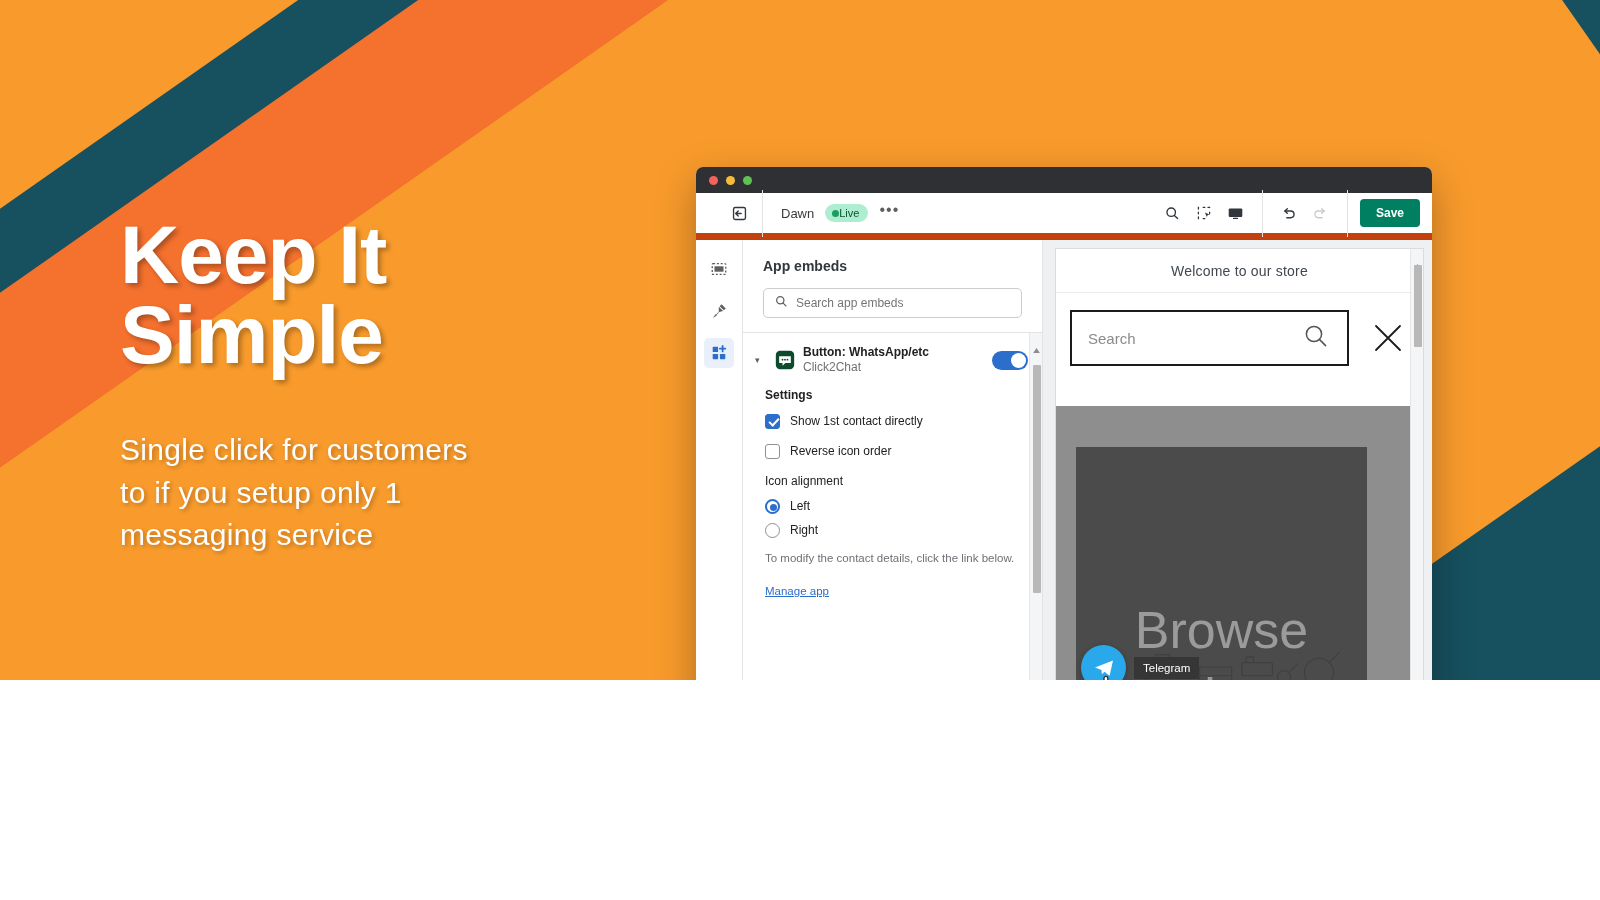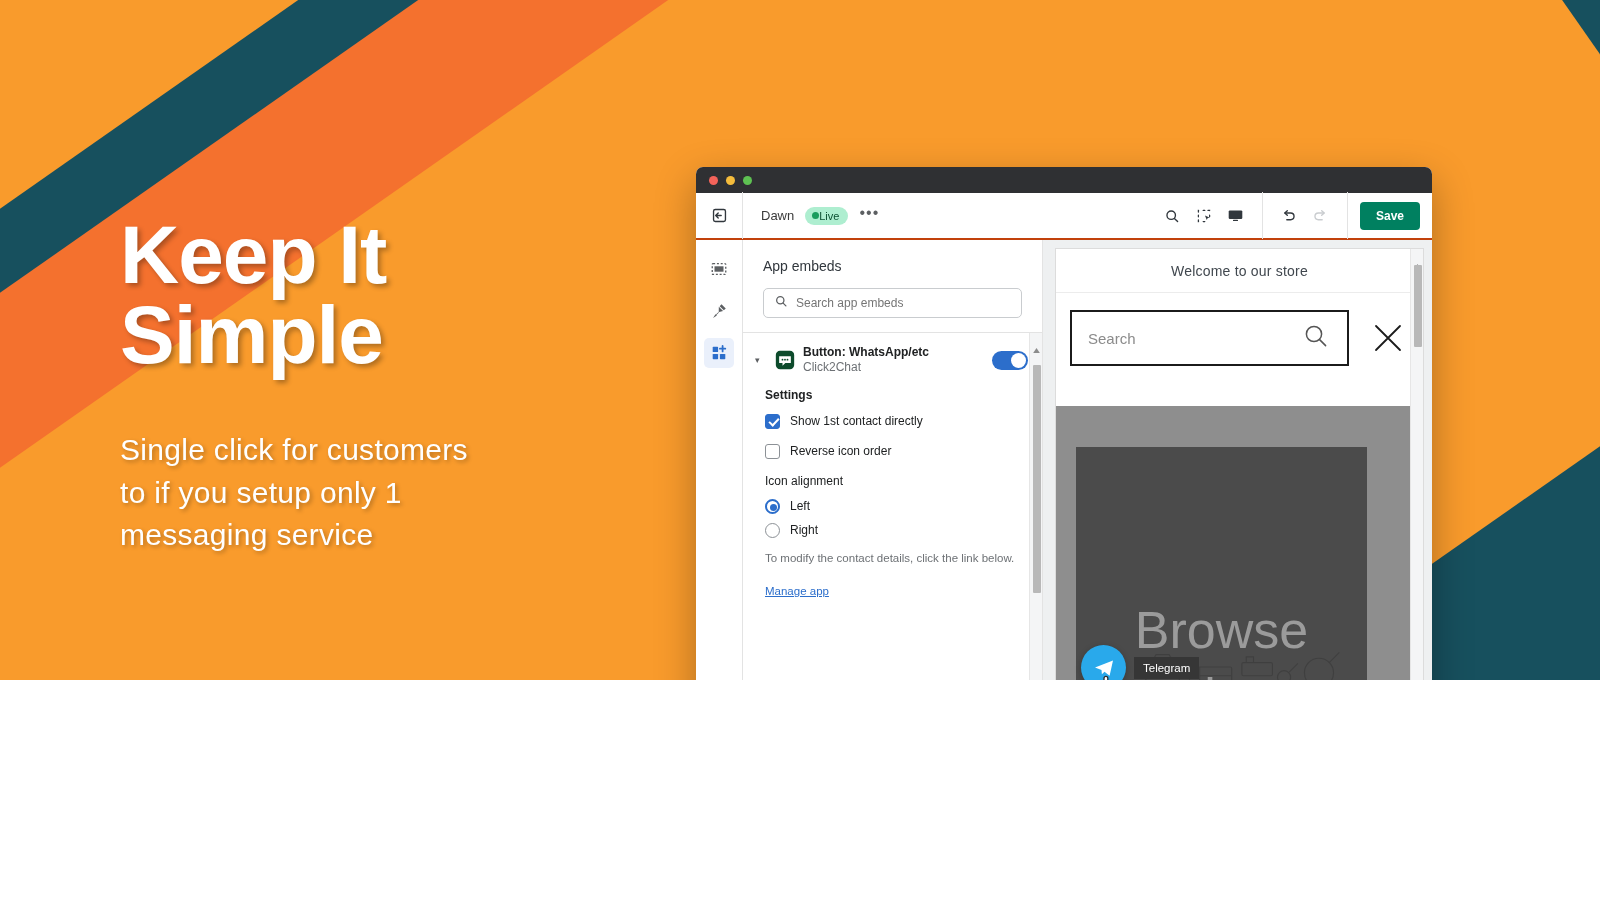--- a/index.html
+++ b/index.html
@@ -97,24 +97,25 @@
   }
   .dot { width: 9px; height: 9px; border-radius: 50%; }
   #dot-close { background: #f4635a; }
   #dot-min   { background: #f5bc3c; }
   #dot-max   { background: #5ec152; }
 
   
   #toolbar {
     height: 47px;
     background: #ffffff;
-    border-bottom: 2px solid #c2410c;
+    border-bottom: 7px solid #c2410c;
     display: flex;
     align-items: center;
     flex: 0 0 auto;
+    padding-left: 20px;
   }
   #toolbar-left-icon {
     width: 47px; height: 47px;
     display: flex; align-items: center; justify-content: center;
     border-right: 1px solid #e3e3e3;
     flex: 0 0 auto;
   }
   #theme-meta {
     display: flex; align-items: center; gap: 11px;
     padding-left: 18px;
@@ -179,21 +180,21 @@
 
   #panel {
     width: 300px;
     background: #ffffff;
     border-right: 1px solid #e3e3e3;
     position: relative;
     display: flex; flex-direction: column;
     flex: 0 0 auto;
   }
   #panel-title {
-    font-size: 14px; font-weight: normal; color: #31373d;
+    font-size: 14px; font-weight: bold; color: #31373d;
     padding: 18px 8px 14px 20px;
   }
   #search-row { padding: 0 20px 14px 20px; }
   #panel-search {
     width: 100%;
     height: 30px;
     border: 1px solid #c9cccf;
     border-radius: 5px;
     display: flex; align-items: center; gap: 8px;
     padding: 0 10px;

